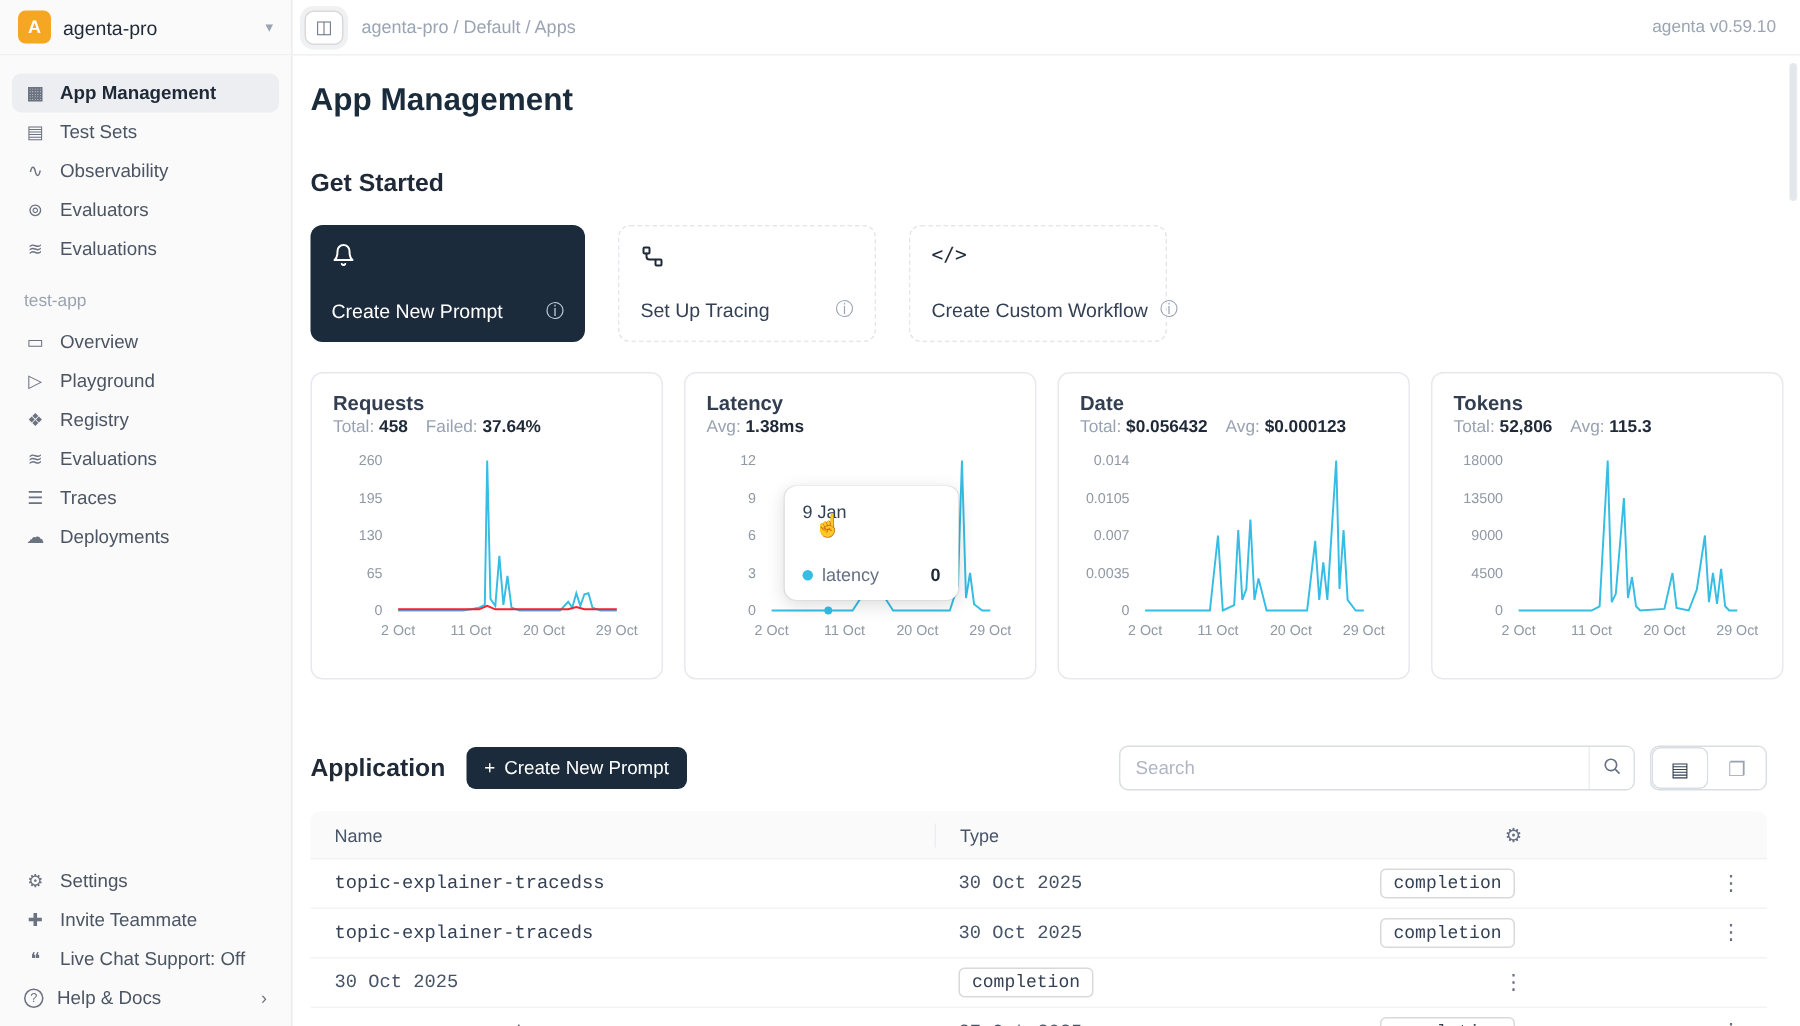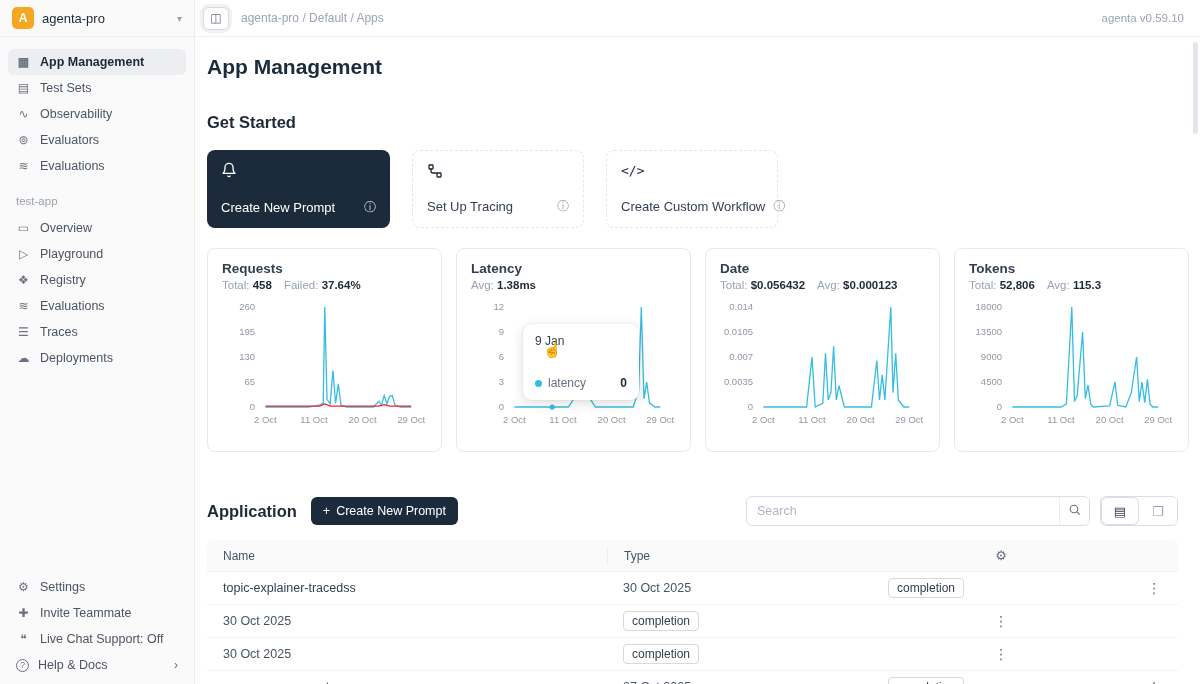--- a/index.html
+++ b/index.html
@@ -82,27 +82,27 @@
   .search-btn { width:30px; height:100%; display:grid; place-items:center; border:none; background:#fff;
     border-left:1px solid #eceef1; cursor:pointer; }
   .view-toggle { display:flex; border:1px solid #d9dee4; border-radius:6px; overflow:hidden; margin-left:10px;
     height:30px; background:#fff; }
   .vt-btn { width:38px; border:none; background:#fff; display:grid; place-items:center; font-size:13px;
     color:#98a2b3; cursor:pointer; }
   .vt-btn.active { color:#344054; box-shadow:inset 0 0 0 1px #d9dee4; border-radius:6px; }
 
   
   .app-table { margin-top:14px; }
-  .t-head, .t-row { display:grid; grid-template-columns:400px 265px 1fr 48px; align-items:center; }
+  .t-head, .t-row { display:grid; grid-template-columns:400px 265px 1fr 48px; align-items:center;gap:16px; }
   .t-head { height:32px; background:#fafafa; border-radius:6px 6px 0 0; border-bottom:1px solid #f0f0f0;
     font-size:12px; color:#475467; }
   .th { padding-left:16px; }
   .th.bordered { border-left:1px solid #eceef1; height:16px; line-height:16px; }
   .th.gear-col { padding:0; text-align:center; color:#667085; font-size:13px; cursor:pointer; }
-  .t-row { height:33px; border-bottom:1px solid #f2f3f5; font-size:12.5px; cursor:pointer; }
+  .t-row { height:33px; border-bottom:1px solid #f2f3f5; font-size:12.5px; cursor:pointer;font-family:Liberation Mono, monospace; }
   .c-name { padding-left:16px; color:#344054; }
   .c-date { padding-left:16px; color:#475467; }
   .c-type { padding-left:16px; }
   .badge { display:inline-block; border:1px solid #d9d9d9; border-radius:4px; padding:2px 8px;
     font-size:12px; background:#fff; color:#344054; }
   .c-menu { text-align:center; color:#667085; font-size:14px; }
 
   .scroll-thumb { position:fixed; right:2px; top:42px; width:5px; height:92px; background:#e3e6ea;
     border-radius:3px; }
 </style>
@@ -347,20 +347,21 @@
         <div class="th gear-col" data-name="table-settings-button"><span data-name="gear-icon">⚙</span></div>
       </div>
       <div data-name="app-table-body">
           <div class="t-row" data-name="table-row">
             <div class="c-name" data-name="app-name">topic-explainer-tracedss</div>
     <div class="c-date" data-name="date-modified">30 Oct 2025</div>
     <div class="c-type"><span class="badge" data-name="type-badge">completion</span></div>
     <div class="c-menu" data-name="row-menu-button">⋮</div>
           </div>
           <div class="t-row" data-name="table-row">
+            <div class="c-name" data-name="app-name">topic-explainer-traceds</div>
     <div class="c-date" data-name="date-modified">30 Oct 2025</div>
     <div class="c-type"><span class="badge" data-name="type-badge">completion</span></div>
     <div class="c-menu" data-name="row-menu-button">⋮</div>
           </div>
           <div class="t-row" data-name="table-row">
     <div class="c-date" data-name="date-modified">30 Oct 2025</div>
     <div class="c-type"><span class="badge" data-name="type-badge">completion</span></div>
     <div class="c-menu" data-name="row-menu-button">⋮</div>
           </div>
           <div class="t-row" data-name="table-row">

